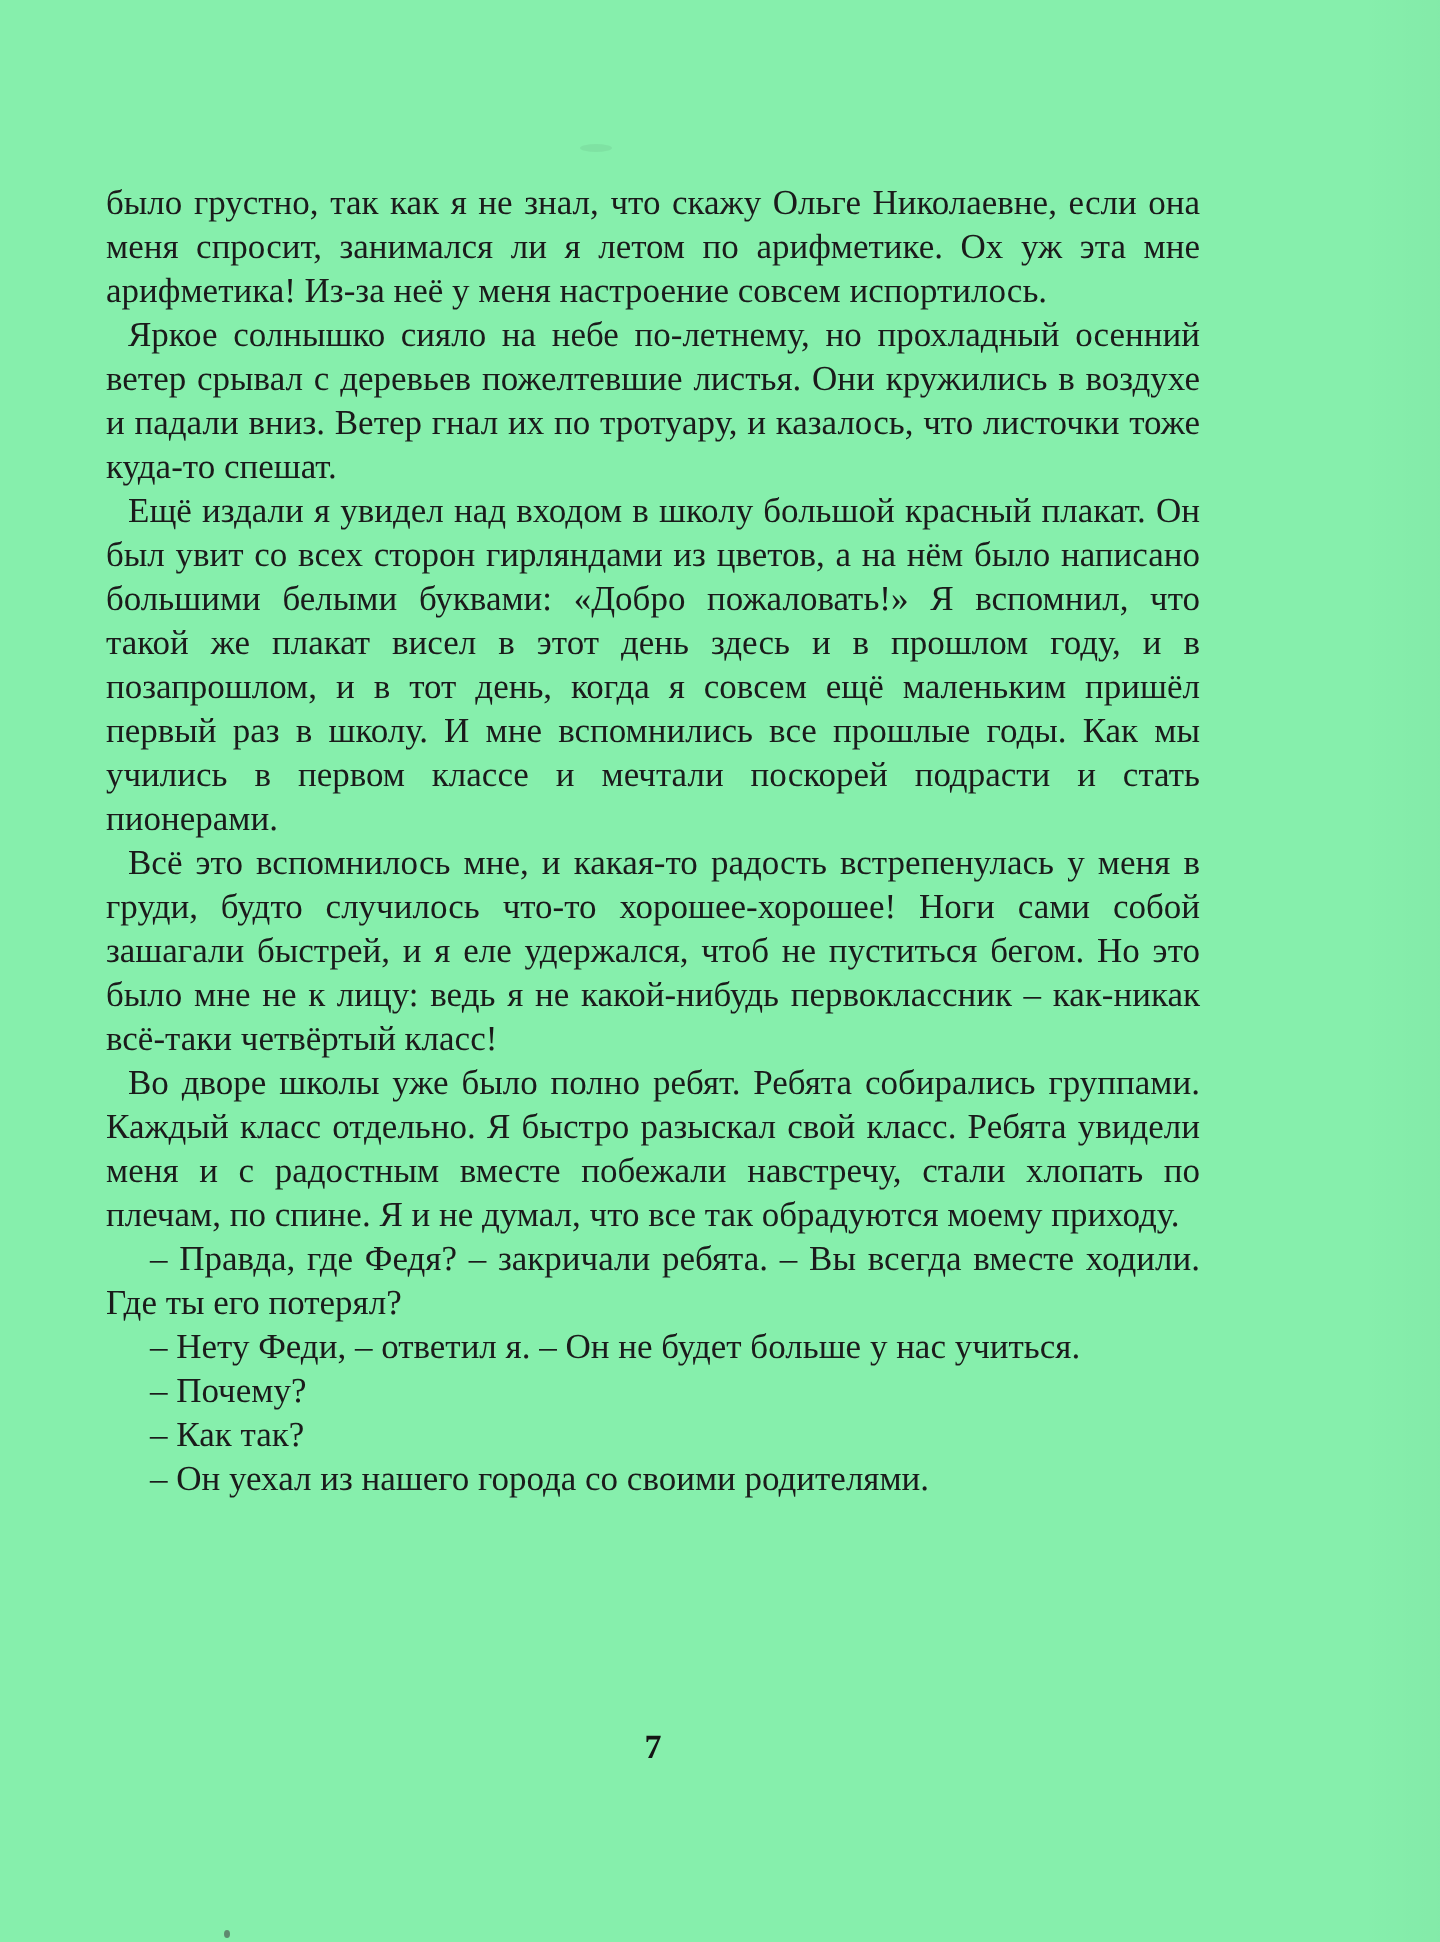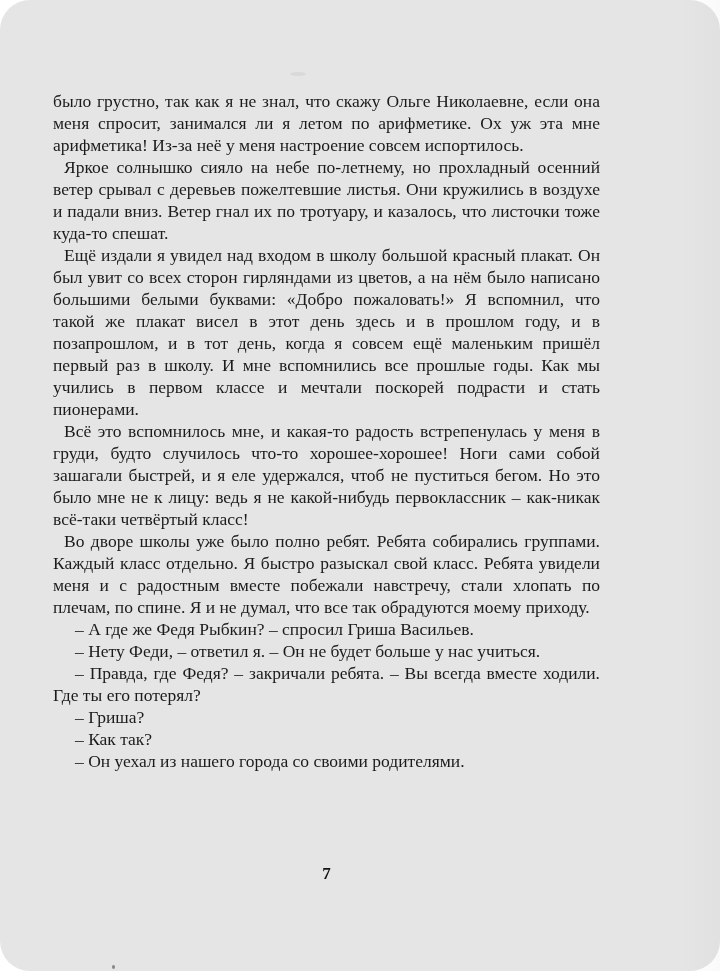--- a/index.html
+++ b/index.html
@@ -10,22 +10,21 @@
     width: 720px;
     height: 971px;
     position: relative;
     overflow: hidden;
     background: #ffffff;
     font-family: "Liberation Serif", serif;
   }
   .page {
     position: absolute;
     inset: 0;
-    background: #e5e5e5;
-    border-radius: 30px;
+    background: #86efac;
   }
   .edge-shade {
     position: absolute;
     top: 0;
     right: 0;
     width: 40px;
     height: 100%;
     background: linear-gradient(to right, rgba(0,0,0,0), rgba(0,0,0,0.018));
     pointer-events: none;
   }
@@ -82,22 +81,21 @@
 
 <div class="page">
   <div class="edge-shade"></div>
   <div class="smudge"></div>
   <div class="text-block">
       <p class="continuation">было грустно, так как я не знал, что скажу Ольге Николаевне, если она меня спросит, занимался ли я летом по арифметике. Ох уж эта мне арифметика! Из-за неё у меня настроение совсем испортилось.</p>
       <p class="indented">Яркое солнышко сияло на небе по-летнему, но прохладный осенний ветер срывал с деревьев пожелтевшие листья. Они кружились в воздухе и падали вниз. Ветер гнал их по тротуару, и казалось, что листочки тоже куда-то спешат.</p>
       <p class="indented">Ещё издали я увидел над входом в школу большой красный плакат. Он был увит со всех сторон гирляндами из цветов, а на нём было написано большими белыми буквами: «Добро пожаловать!» Я вспомнил, что такой же плакат висел в этот день здесь и в прошлом году, и в позапрошлом, и в тот день, когда я совсем ещё маленьким пришёл первый раз в школу. И мне вспомнились все прошлые годы. Как мы учились в первом классе и мечтали поскорей подрасти и стать пионерами.</p>
       <p class="indented">Всё это вспомнилось мне, и какая-то радость встрепенулась у меня в груди, будто случилось что-то хорошее-хорошее! Ноги сами собой зашагали быстрей, и я еле удержался, чтоб не пуститься бегом. Но это было мне не к лицу: ведь я не какой-нибудь первоклассник – как-никак всё-таки четвёртый класс!</p>
       <p class="indented">Во дворе школы уже было полно ребят. Ребята собирались группами. Каждый класс отдельно. Я быстро разыскал свой класс. Ребята увидели меня и с радостным вместе побежали навстречу, стали хлопать по плечам, по спине. Я и не думал, что все так обрадуются моему приходу.</p>
-      <p class="dialog">– А где же Федя Рыбкин? – спросил Гриша Васильев.</p>
+      <p class="dialog">– Правда, где Федя? – закричали ребята. – Вы всегда вместе ходили. Где ты его потерял?</p>
       <p class="dialog">– Нету Феди, – ответил я. – Он не будет больше у нас учиться.</p>
-      <p class="dialog">– Правда, где Федя? – закричали ребята. – Вы всегда вместе ходили. Где ты его потерял?</p>
-      <p class="dialog">– Гриша?</p>
+      <p class="dialog">– Почему?</p>
       <p class="dialog">– Как так?</p>
       <p class="dialog">– Он уехал из нашего города со своими родителями.</p>
     </div>
   <div class="page-number">7</div>
   <div class="speck"></div>
 </div>
 
 </body></html>

